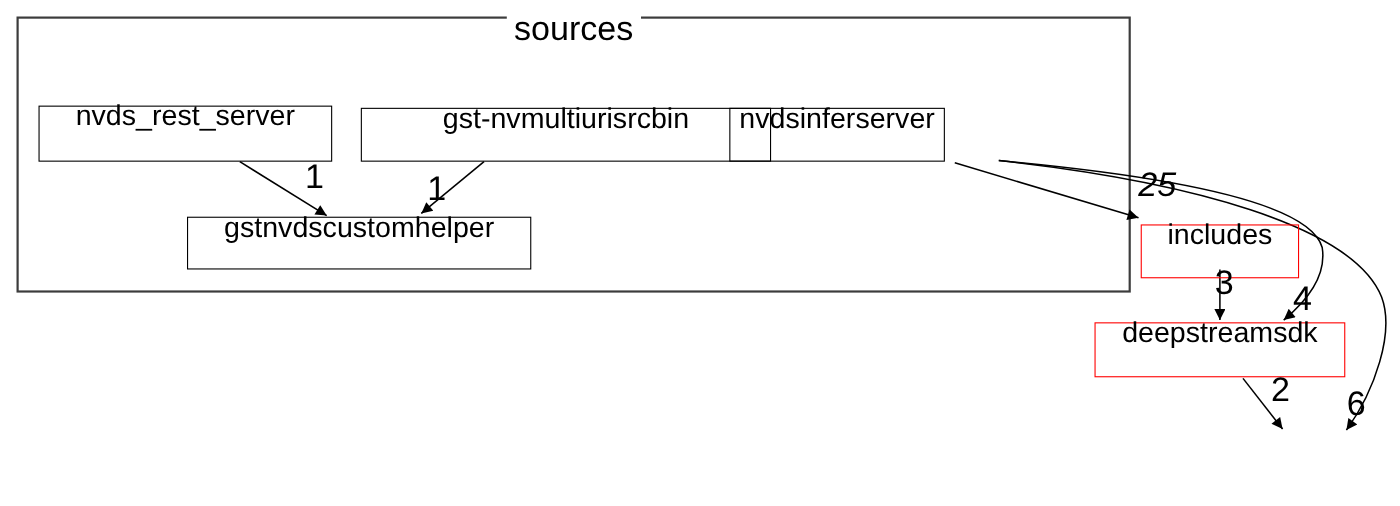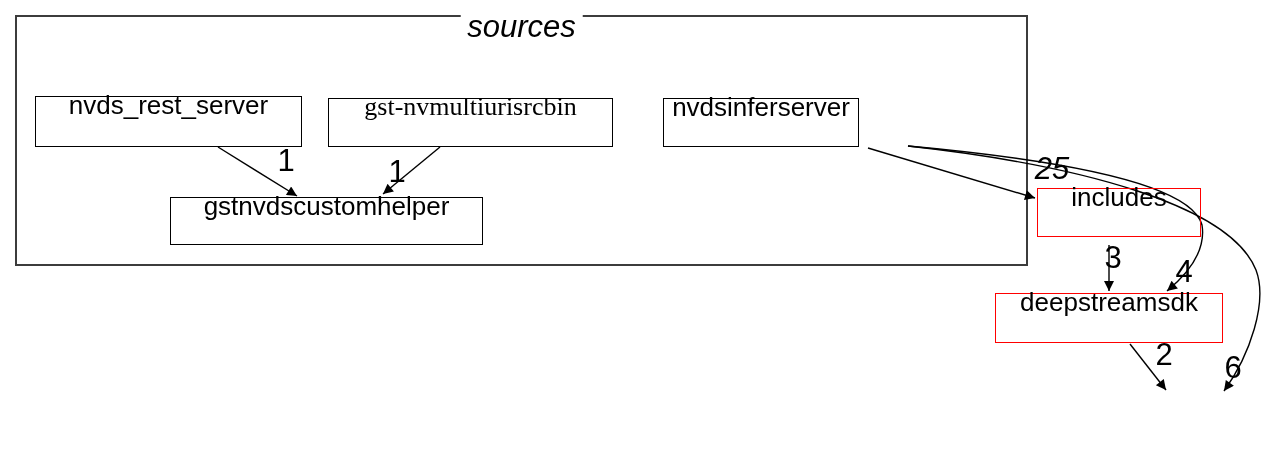--- a/index.html
+++ b/index.html
@@ -28,21 +28,20 @@
   }
   #cluster-sources { left: 15px; top: 15px; width: 1013px; height: 251px; }
   #cluster-libs    { left: 25px; top: 75px; width: 993px;  height: 180px; }
 
   .cluster-label {
     position: absolute;
     font-size: 31px;
     line-height: 1;
     white-space: nowrap;
     color: var(--text);
-    font-style: italic;
   }
   #label-sources {
     left: 50%; top: 9px;
     transform: translate(-50%, -50%);
     background: var(--background);
     padding: 0 7px;
   }
   #label-libs {
     left: 945px; top: 36px;
     transform: translate(-50%, -50%);
@@ -73,24 +72,24 @@
     position: absolute;
     left: 50%; top: -5px;
     transform: translateX(-50%);
     font-size: 26px;
     line-height: 1;
     white-space: nowrap;
     color: var(--text);
   }
 
   #n-rest     { left: 35px;   top: 96px;  width: 267px; height: 51px; }
-  #n-gst      { left: 328px;  top: 98px;  width: 285px; height: 49px; font-family: Liberation Serif, serif; }
+  #n-gst      { left: 328px;  top: 98px;  width: 373px; height: 49px; }
   #n-infer    { left: 663px;  top: 98px;  width: 196px; height: 49px; }
   #n-helper   { left: 170px;  top: 197px; width: 313px; height: 48px; }
-  #n-includes { left: 1037px; top: 188px; width: 164px; height: 49px; }
+  #n-includes { left: 1037px; top: 204px; width: 144px; height: 49px; }
   #n-sdk      { left: 995px;  top: 293px; width: 228px; height: 50px; }
   #n-nvutils  { left: 1131px; top: 392px; width: 119px; height: 50px; }
 
   .elabel {
     position: absolute;
     transform: translate(-50%, -50%);
     font-size: 31px;
     line-height: 1;
     white-space: nowrap;
     color: var(--text);

